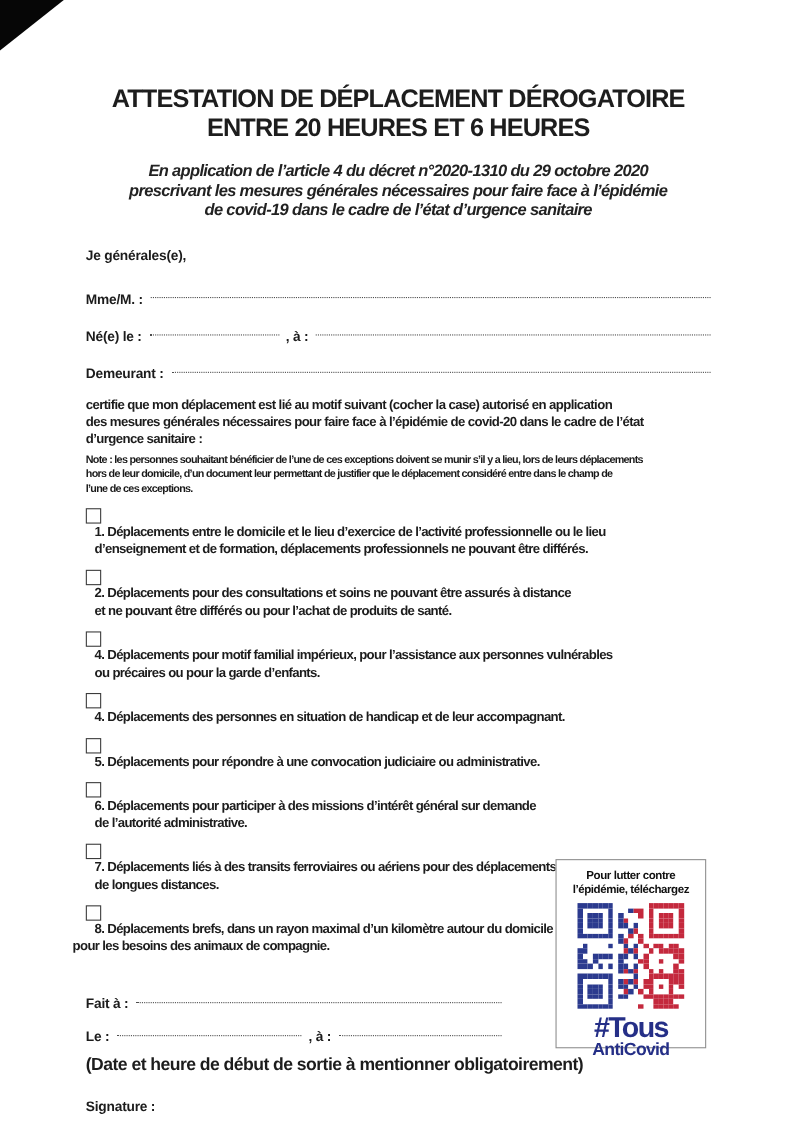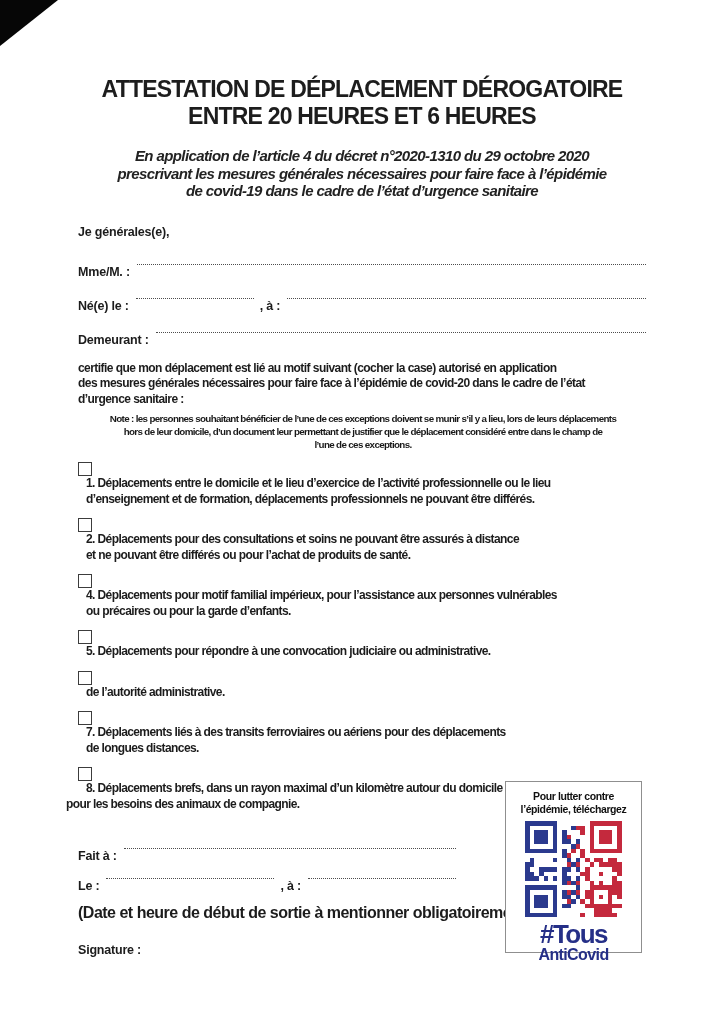--- a/index.html
+++ b/index.html
@@ -23,29 +23,29 @@
     font-size:23px;font-weight:bold;line-height:27px;
     letter-spacing:-0.8px;color:#1d1d1d;
   }
   .subtitle{
     margin-top:17px;text-align:center;
     font-style:italic;font-weight:bold;
     font-size:15px;line-height:17.5px;letter-spacing:-0.6px;color:#222;
   }
   .content{padding:0 76px 0 78px;}
   .intro{margin-top:24px;font-size:12.5px;font-weight:bold;letter-spacing:-0.2px;line-height:16px;}
-  .frow{display:flex;align-items:flex-start;font-size:12.5px;font-weight:bold;letter-spacing:-0.2px;line-height:17px;}
+  .frow{display:flex;align-items:center;font-size:12.5px;font-weight:bold;letter-spacing:-0.2px;line-height:17px;}
   .frow .lbl{white-space:pre;}
   .mt24{margin-top:24px;} .mt17{margin-top:17px;}
   .dots{flex:1;border-bottom:1.5px dotted #4d4d4d;margin:0 2px 3px 7px;height:0;}
   .dots.fixed{flex:none;width:118px;}
   .comma{margin-left:4px;white-space:pre;}
   .certify{margin-top:12px;font-size:12px;font-weight:bold;letter-spacing:-0.55px;line-height:15.5px;}
   .certify div{white-space:nowrap;}
-  .note{margin-top:5px;font-size:9.8px;font-weight:bold;letter-spacing:-0.65px;line-height:13px;color:#1a1a1a;text-align:center;}
+  .note{margin-top:5px;font-size:9.8px;font-weight:bold;letter-spacing:-0.65px;line-height:13px;color:#1a1a1a;}
   .note div{white-space:nowrap;}
   .items{margin-top:10px;}
   .item{display:flex;align-items:flex-start;margin-top:10px;flex-direction:column;}
   .cb{width:12px;height:12px;border:1.6px solid #3c3c3c;background:#fff;flex:none;margin-top:1px;cursor:pointer;}
   .itext{margin-left:8px;font-size:12px;font-weight:bold;letter-spacing:-0.6px;line-height:15.5px;}
   .itext div{white-space:nowrap;}
   .outdent{margin-left:-20px;}
   .footer{width:380px;}
   .footer .frow{width:380px;}
   .fait{margin-top:36px;}
@@ -134,31 +134,38 @@
       </div>
 
       <div class="item">
         <span class="cb"></span>
         <span class="itext">
           <div>4. Déplacements pour motif familial impérieux, pour l’assistance aux personnes vulnérables</div>
           <div>ou précaires ou pour la garde d’enfants.</div>
         </span>
       </div>
 
+      <div class="item">
+        <span class="cb"></span>
+        <span class="itext">
+          <div>4. Déplacements des personnes en situation de handicap et de leur accompagnant.</div>
+        </span>
+      </div>
 
       <div class="item">
         <span class="cb"></span>
         <span class="itext">
           <div>5. Déplacements pour répondre à une convocation judiciaire ou administrative.</div>
         </span>
       </div>
 
       <div class="item">
         <span class="cb"></span>
         <span class="itext">
+          <div>6. Déplacements pour participer à des missions d’intérêt général sur demande</div>
           <div>de l’autorité administrative.</div>
         </span>
       </div>
 
       <div class="item">
         <span class="cb"></span>
         <span class="itext">
           <div>7. Déplacements liés à des transits ferroviaires ou aériens pour des déplacements</div>
           <div>de longues distances.</div>
         </span>

